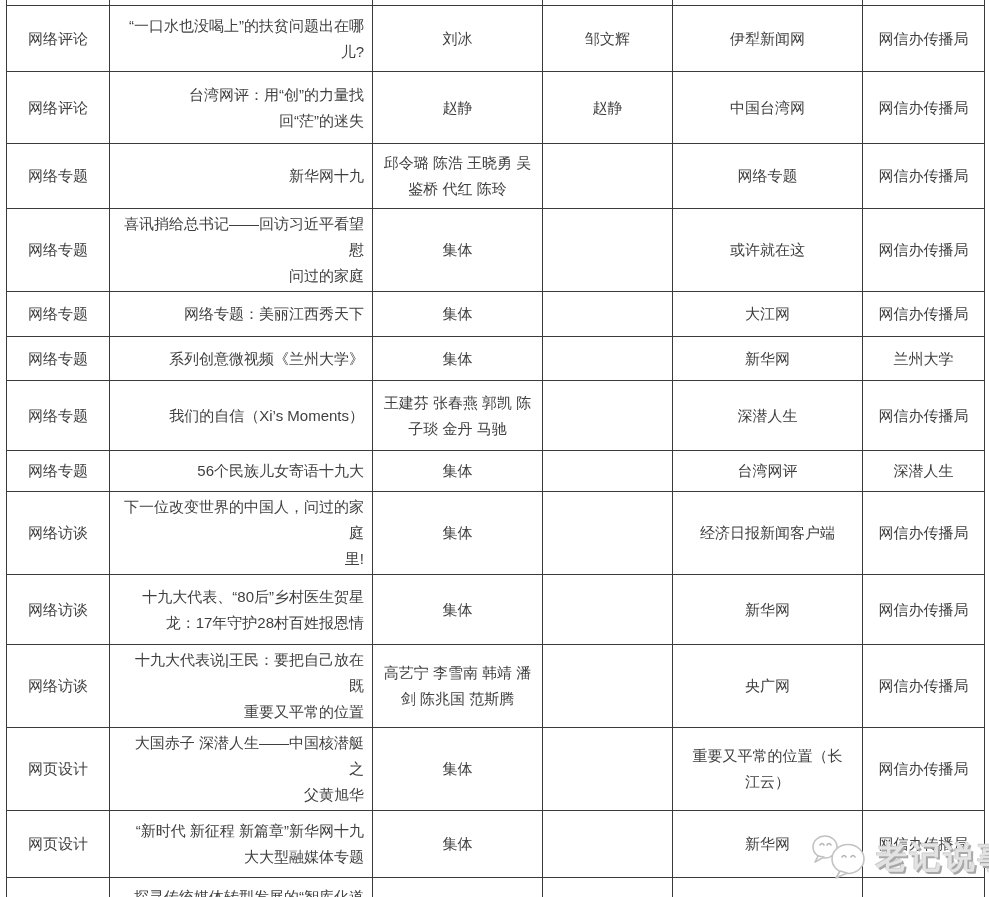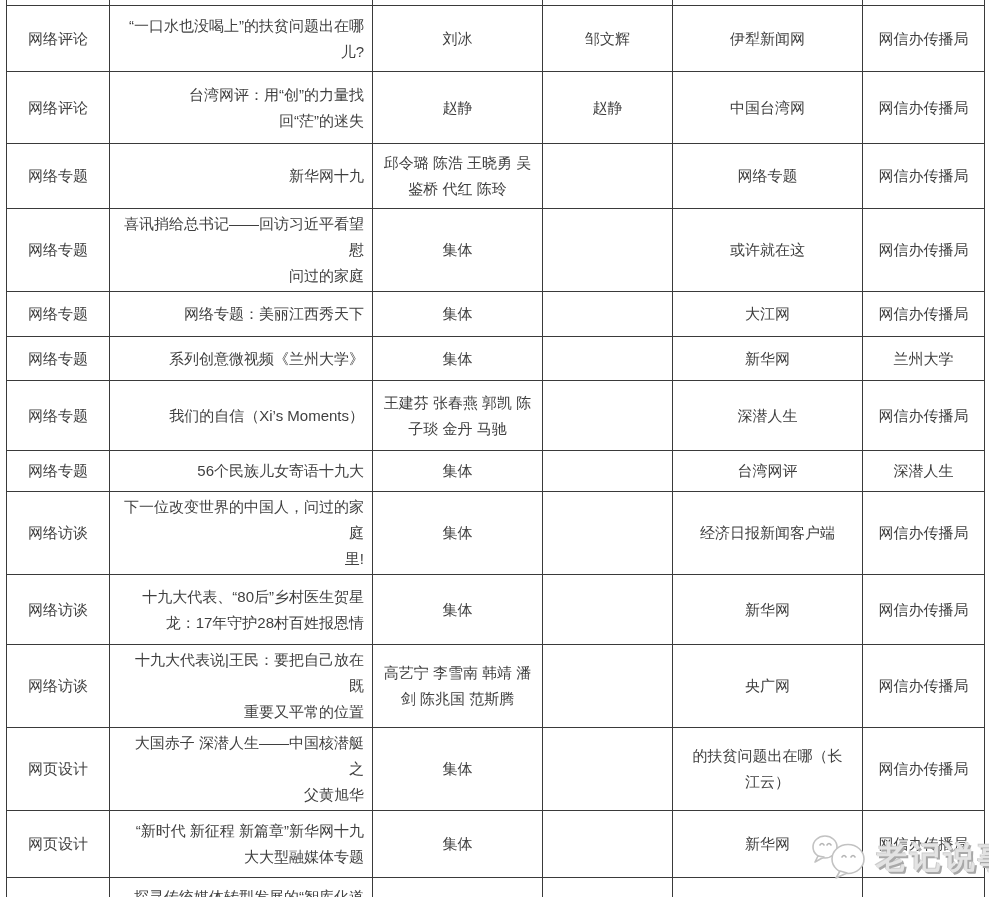--- a/index.html
+++ b/index.html
@@ -176,21 +176,21 @@
       <td></td>
       <td>央广网</td>
       <td>网信办传播局</td>
     </tr>
         <tr style="height: 73px;">
       <td>网页设计</td>
       <td class="col-title">大国赤子 深潜人生——中国核潜艇之
 父黄旭华</td>
       <td>集体</td>
       <td></td>
-      <td>的扶贫问题出在哪（长
+      <td>重要又平常的位置（长
 江云）</td>
       <td>网信办传播局</td>
     </tr>
         <tr style="height: 67px;">
       <td>网页设计</td>
       <td class="col-title">“新时代 新征程 新篇章”新华网十九
 大大型融媒体专题</td>
       <td>集体</td>
       <td></td>
       <td>新华网</td>

